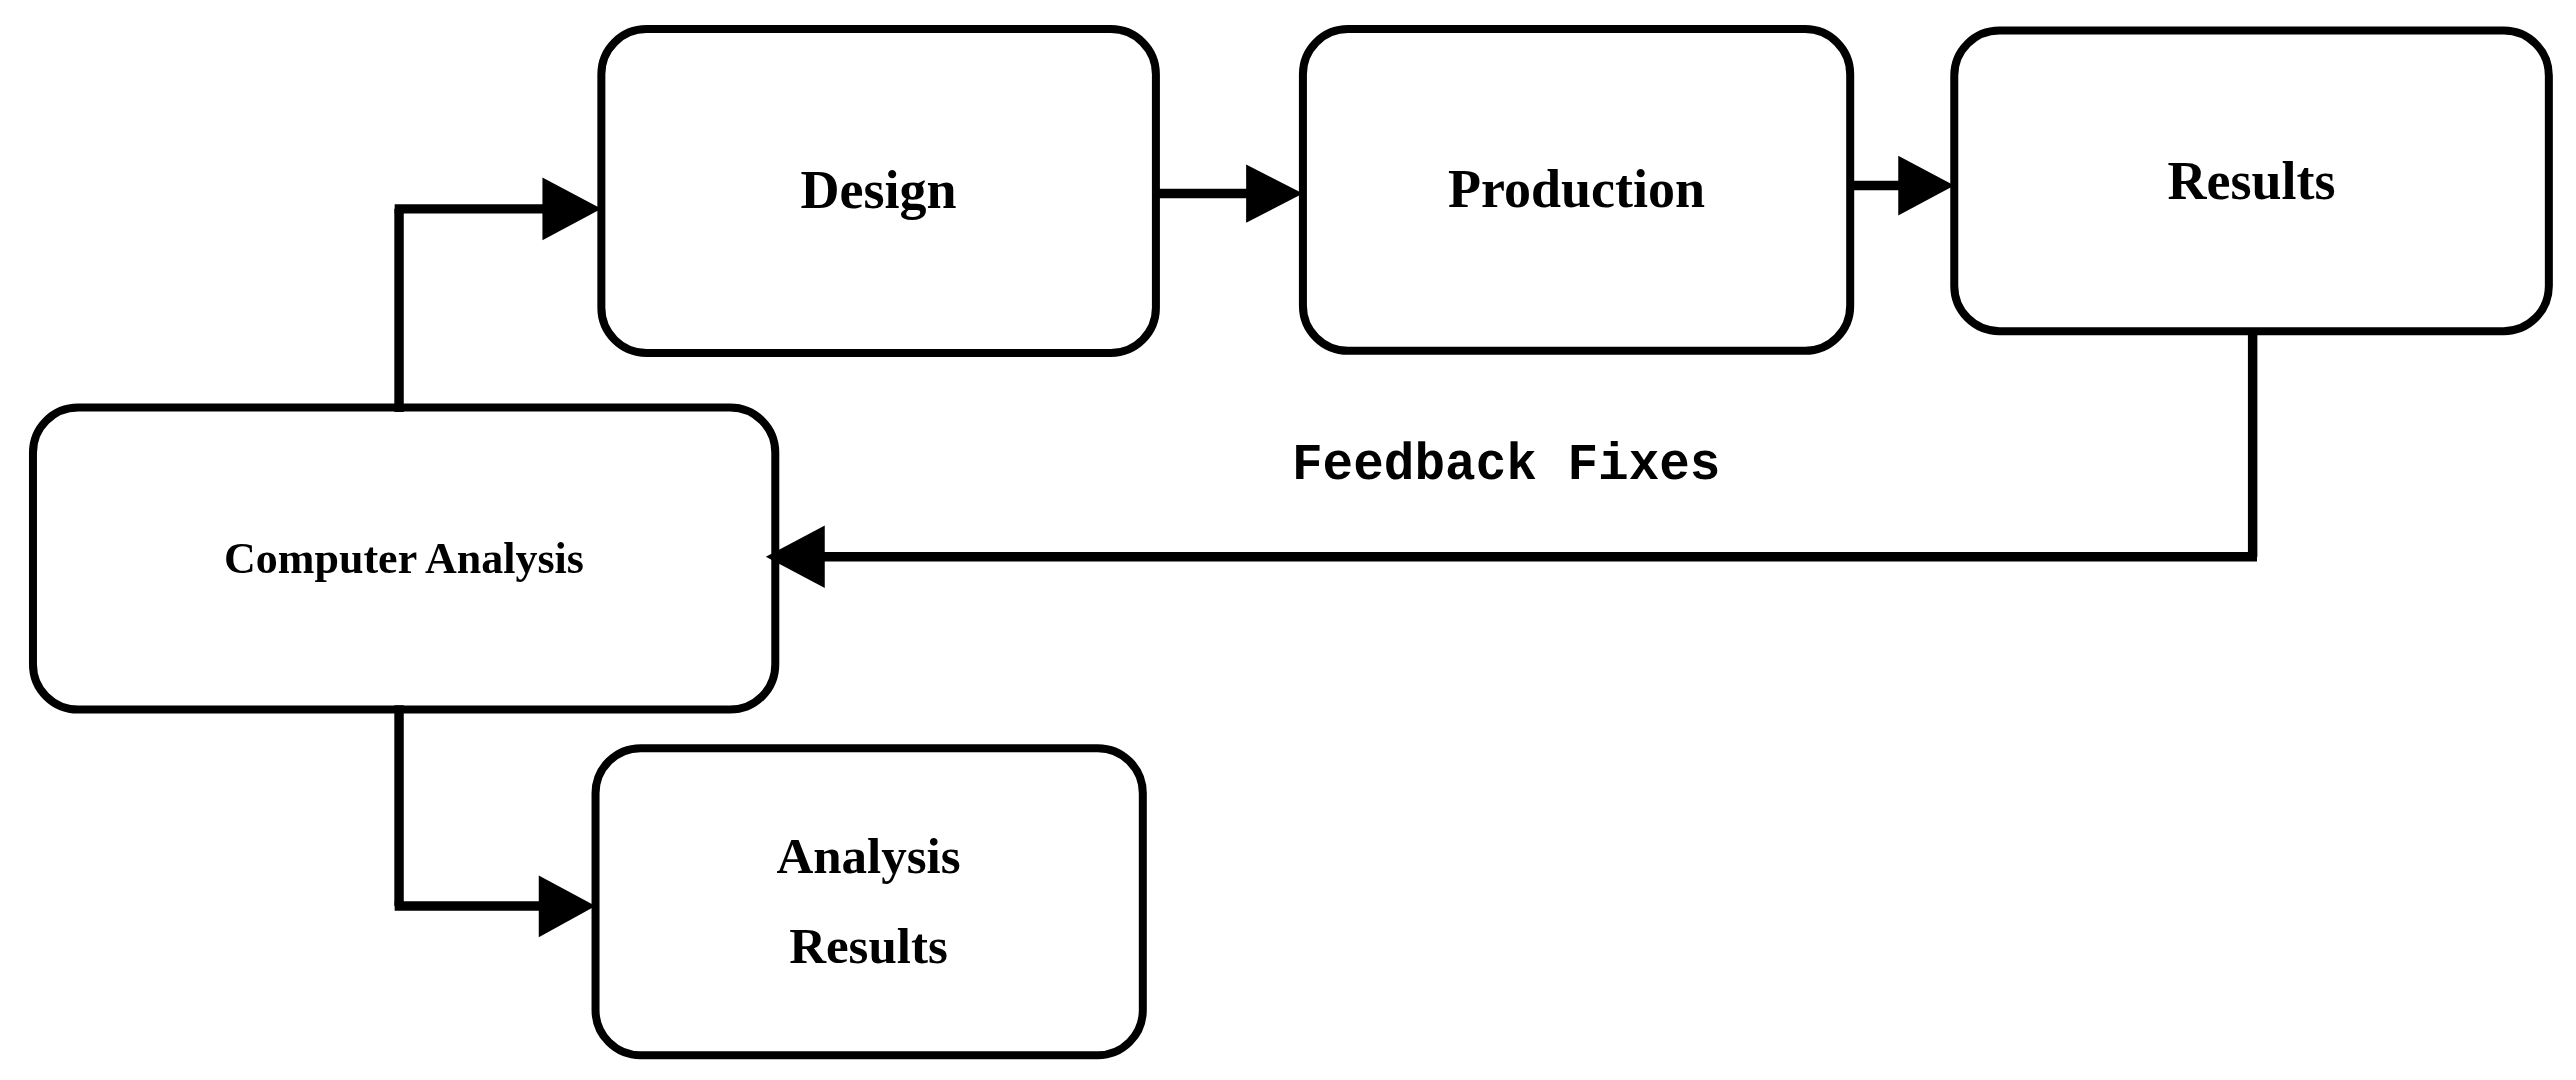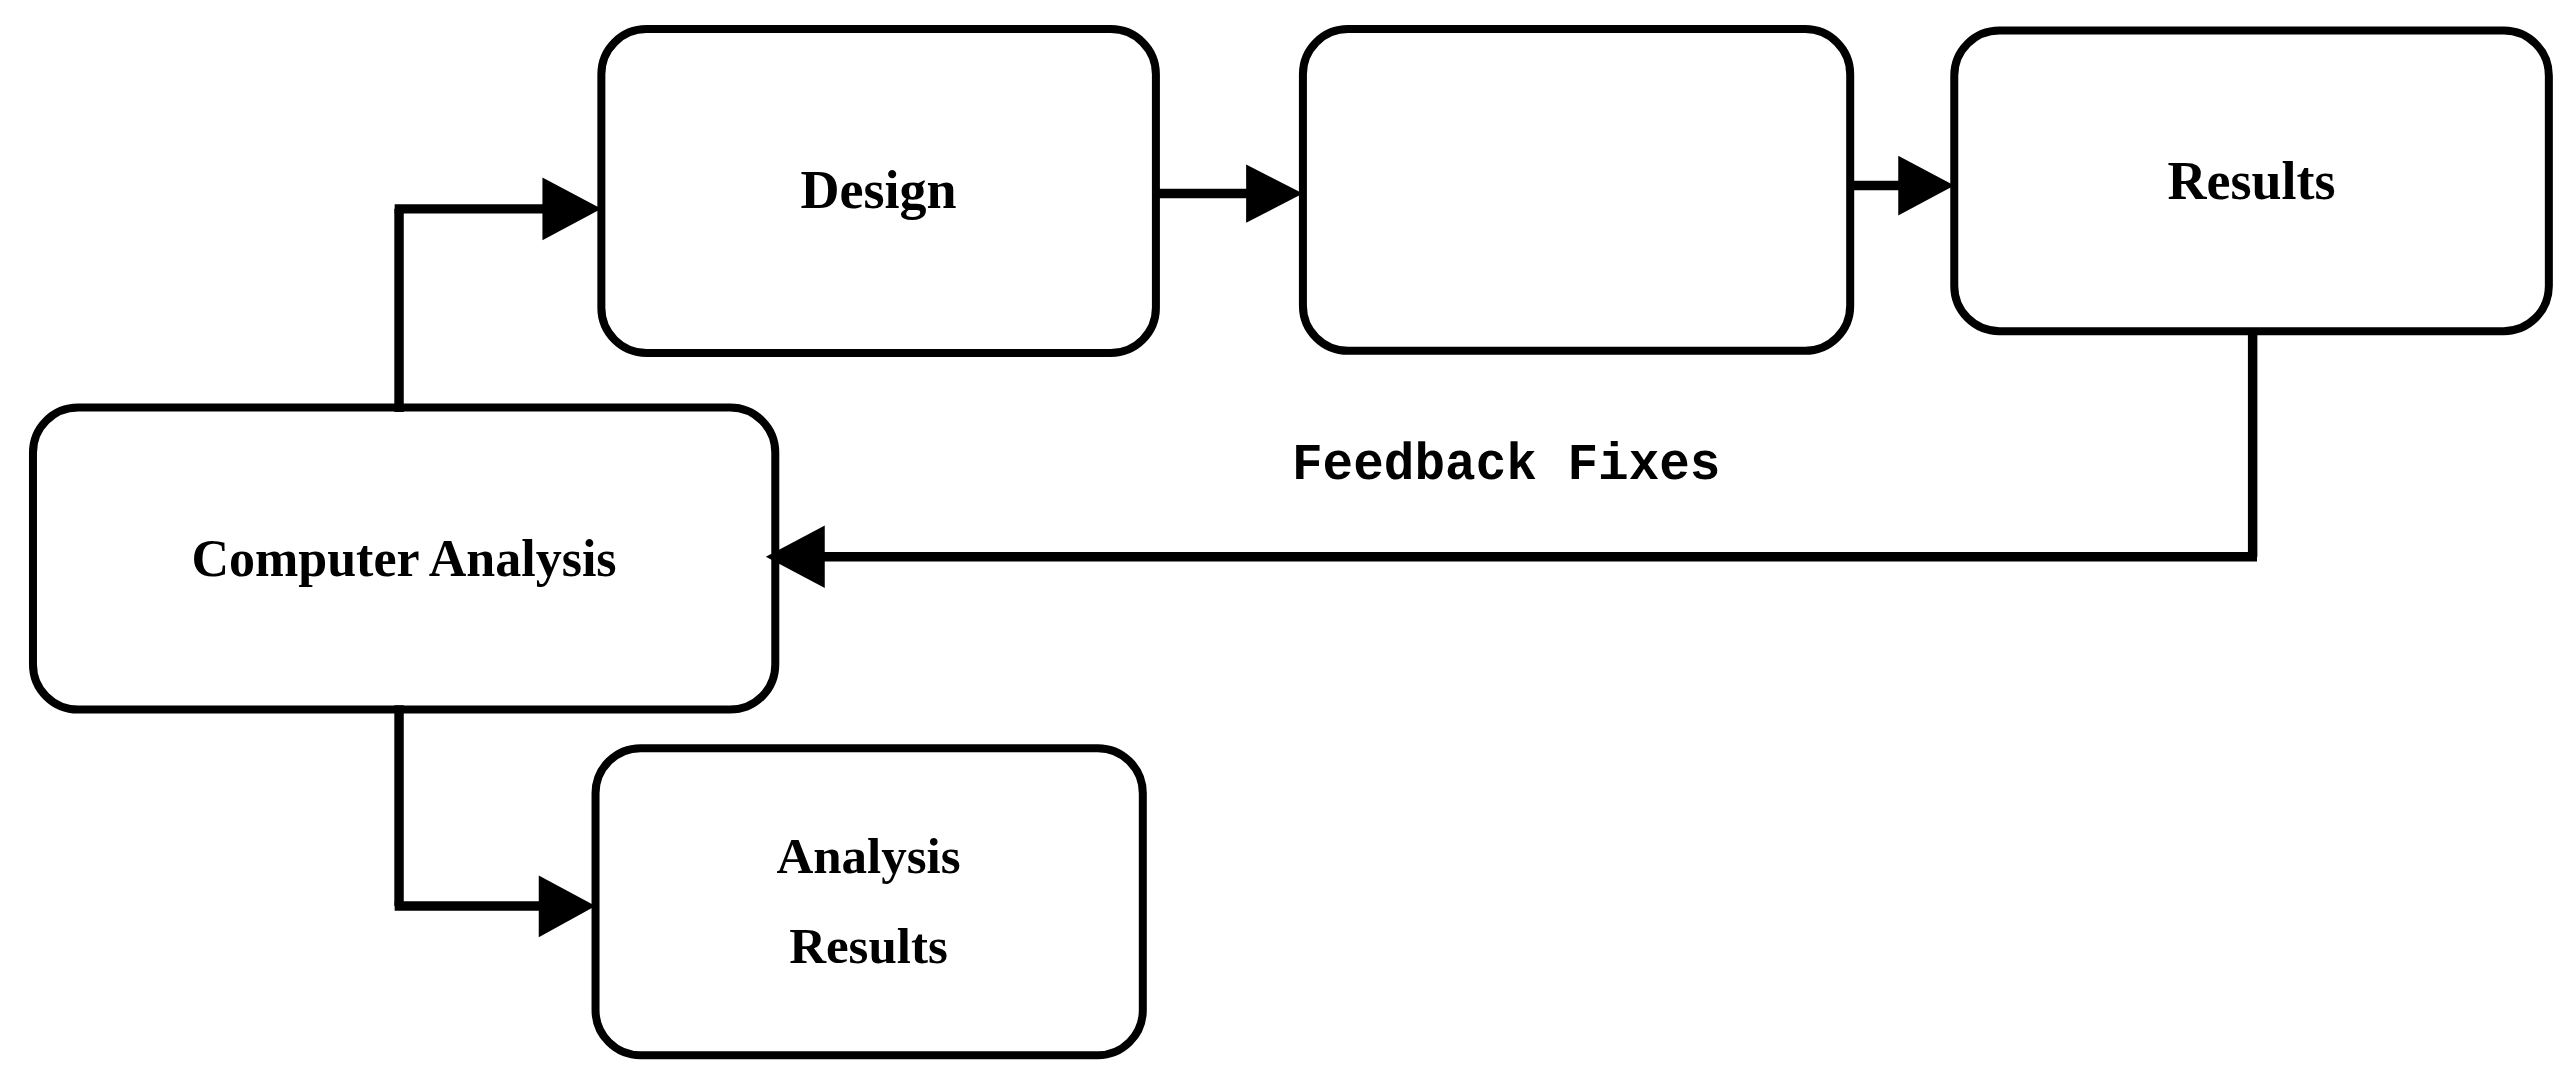--- a/index.html
+++ b/index.html
@@ -40,21 +40,21 @@
   .node-label span { display: block; }
   .edge-label {
     position: absolute;
     font-family: "Liberation Serif", "DejaVu Serif", serif;
     font-weight: bold;
     color: #000000;
     white-space: nowrap;
   }
   .fs-big   { font-size: 54px; }
   .fs-med   { font-size: 51px; }
-  .fs-small { font-size: 52px; }
+  .fs-small { font-size: 44px; }
 </style>
 </head>
 <body>
 
 <div id="canvas">
 
   <svg id="flow-svg" viewBox="0 0 3539 1484" xmlns="http://www.w3.org/2000/svg">
 
     <rect x="826" y="40" width="762" height="445" rx="62" ry="62" fill="#ffffff" stroke="#000000" stroke-width="11"></rect>
 
@@ -99,20 +99,23 @@
       <path d="M 542 1245 L 750 1245" fill="none" stroke="#000000" stroke-width="13"></path>
       <polygon points="818,1245 740,1203 740,1288" fill="#000000"></polygon>
     </g>
 
   </svg>
 
   <div class="node-label fs-big" style="left:601px; top:29px; width:555px; height:324px;">
     <span>Design</span>
   </div>
 
+  <div class="node-label fs-big" style="left:1303px; top:29px; width:547px; height:322px;">
+    <span>Production</span>
+  </div>
 
   <div class="node-label fs-big" style="left:1954px; top:31px; width:595px; height:301px;">
     <span>Results</span>
   </div>
 
   <div class="node-label fs-small" style="left:33px; top:408px; width:742px; height:302px; line-height:2.0;">
     <span>Computer Analysis</span>
   </div>
 
   <div class="node-label fs-med" style="left:595px; top:748px; width:547px; height:307px; line-height:1.75;">

